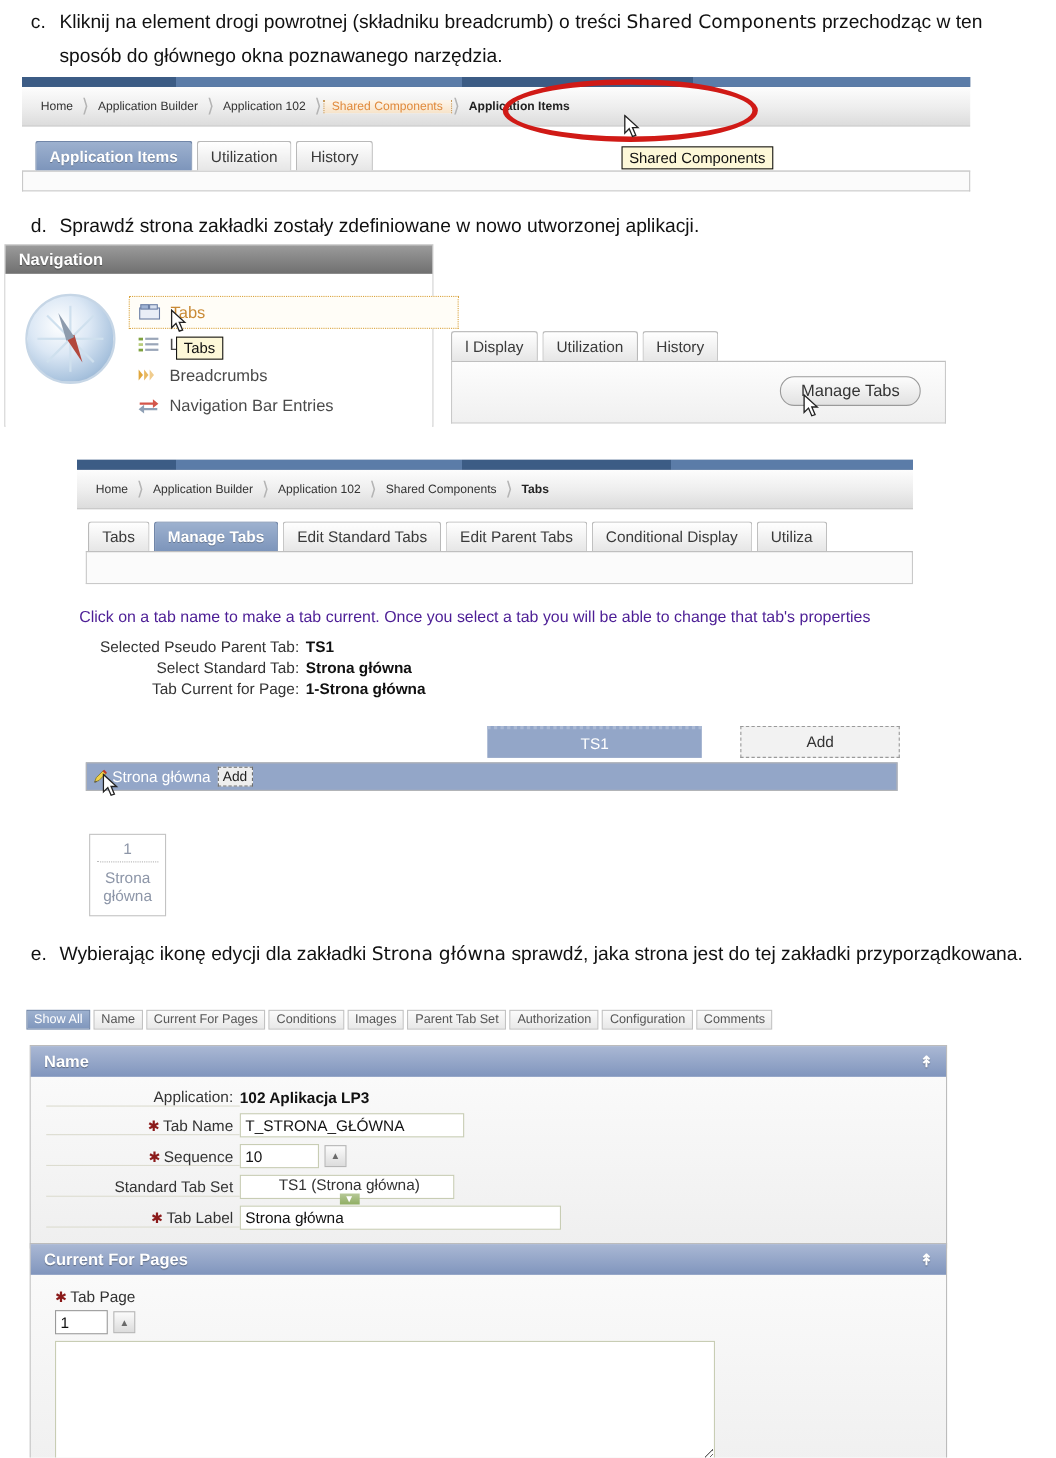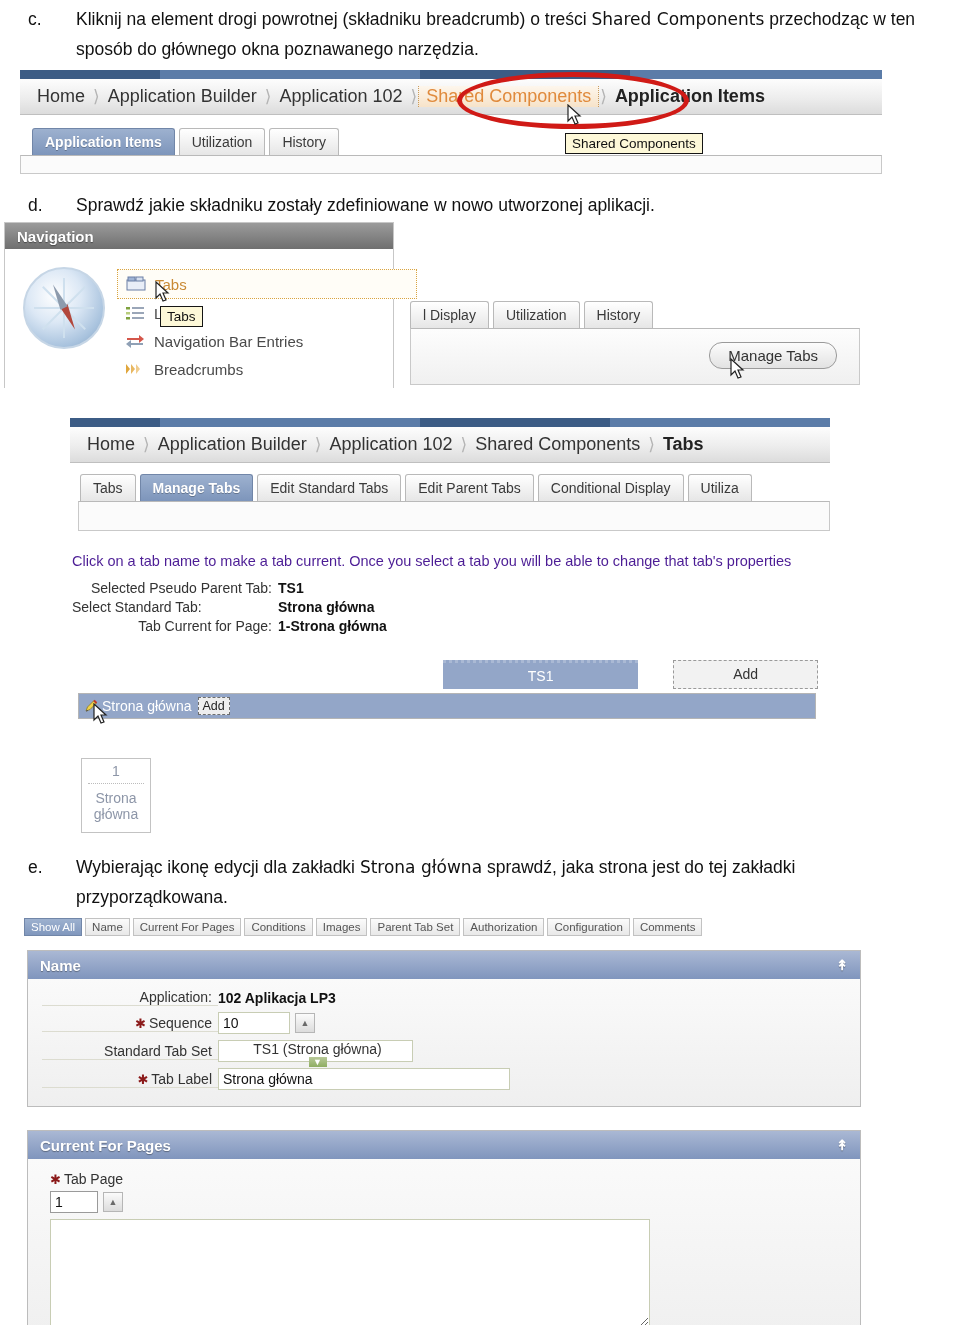--- a/index.html
+++ b/index.html
@@ -5,34 +5,34 @@
   html,body{margin:0;padding:0;}
   body{
     width:960px;height:1325px;background:#ffffff;overflow:hidden;
     font-family:"Liberation Sans",sans-serif;color:#1a1a1a;position:relative;
   }
   .page{position:relative;width:960px;height:1325px;}
 
   
   .instr{position:absolute;font-size:17.5px;line-height:30px;color:#111;}
   .instr .marker{position:absolute;left:0;top:0;width:34px;text-align:left;}
-  .instr .body{display:block;margin-left:48px;}
+  .instr .body{display:block;margin-left:26px;}
   .instr .emph{font-family:"DejaVu Sans",sans-serif;font-size:17px;}
 
   
   .shot{position:absolute;background:#fff;}
   .bluebar{height:9px;background:linear-gradient(to bottom,#4b6a93,#2e4a73);}
   .bluebar .seg{height:9px;float:left;}
 
   .crumbbar{
     height:36px;background:linear-gradient(to bottom,#fdfdfd 0%,#ededed 55%,#dcdcdc 100%);
     border-bottom:1px solid #bfbfbf;display:flex;align-items:center;padding-left:10px;
     box-sizing:border-box;
   }
-  .crumb{font-size:18px;color:#333;padding:0 7px;white-space:nowrap;}
+  .crumb{font-size:11px;color:#333;padding:0 7px;white-space:nowrap;}
   .crumb.cur{font-weight:bold;color:#222;}
   .crumb.hot{color:#e08a3c;border-left:1px dotted #c79b5e;border-right:1px dotted #c79b5e;
              background:linear-gradient(to bottom,#fdf6ec,#f7e3c9);}
   .sep{color:#b4b4b4;font-size:17px;padding:0 1px;}
 
   
   .tabstrip{display:flex;align-items:flex-end;height:30px;padding-left:12px;}
   .tab{
     font-size:14px;color:#3a3a3a;border:1px solid #b9b9b9;border-bottom:none;
     background:linear-gradient(to bottom,#ffffff,#e6e6e6);
@@ -164,21 +164,21 @@
   <div class="ellipse" style="left:457px;top:72px;width:222px;height:47px;"></div>
 
   <svg class="cursor" style="left:567px;top:104px;" viewBox="0 0 16 22">
     <polygon points="1,1 1,17 5,13 8,20 11,19 8,12 13,12" fill="#ffffff" stroke="#222" stroke-width="1.2"></polygon>
   </svg>
 
   <div class="tip" style="left:565px;top:133px;">Shared Components</div>
 
   <div class="instr" style="left:28px;top:190px;width:910px;">
     <span class="marker">d.</span>
-    <span class="body">Sprawdź jakie składniku zostały zdefiniowane w nowo utworzonej aplikacji.</span>
+    <span class="body">Sprawdź strona zakładki zostały zdefiniowane w nowo utworzonej aplikacji.</span>
   </div>
 
   <div class="navregion" style="position:absolute;left:4px;top:222px;width:388px;height:164px;">
     <div class="navhead">Navigation</div>
     <div class="navbody">
       <div class="compass">
         <div class="ray" style="transform:rotate(0deg);"></div>
         <div class="ray" style="transform:rotate(45deg);"></div>
         <div class="ray" style="transform:rotate(90deg);"></div>
         <div class="ray" style="transform:rotate(135deg);"></div>
@@ -212,38 +212,38 @@
                 <rect x="7" y="7" width="12" height="2" fill="#9aa6b8"></rect>
                 <rect x="7" y="12" width="12" height="2" fill="#9aa6b8"></rect>
               </svg>
           </span>
           <span>Lists</span>
         </div>
 
         <div class="navitem">
           <span class="navicon">
             <svg width="20" height="16" viewBox="0 0 20 16">
-                <path d="M2 5 H14 L14 2 L19 6 L14 10 L14 7 H2 Z" fill="#d4564a"></path>
-                <path d="M18 12 H6 L6 15 L1 11 L6 7 L6 10 H18 Z" fill="#8fa0b5"></path>
-              </svg>
-          </span>
-          <span>Navigation Bar Entries</span>
-        </div>
-
-        <div class="navitem">
-          <span class="navicon">
-            <svg width="20" height="16" viewBox="0 0 20 16">
                 <polygon points="1,3 5,8 1,13" fill="#e0a63c"></polygon>
                 <polygon points="6,3 10,8 6,13" fill="#e8b862"></polygon>
                 <polygon points="11,3 15,8 11,13" fill="#f0cc8d"></polygon>
               </svg>
           </span>
           <span>Breadcrumbs</span>
         </div>
 
+        <div class="navitem">
+          <span class="navicon">
+            <svg width="20" height="16" viewBox="0 0 20 16">
+                <path d="M2 5 H14 L14 2 L19 6 L14 10 L14 7 H2 Z" fill="#d4564a"></path>
+                <path d="M18 12 H6 L6 15 L1 11 L6 7 L6 10 H18 Z" fill="#8fa0b5"></path>
+              </svg>
+          </span>
+          <span>Navigation Bar Entries</span>
+        </div>
+
       </div>
     </div>
   </div>
 
   <svg class="cursor" style="left:155px;top:281px;" viewBox="0 0 16 22">
     <polygon points="1,1 1,17 5,13 8,20 11,19 8,12 13,12" fill="#ffffff" stroke="#222" stroke-width="1.2"></polygon>
   </svg>
   <div class="tip" style="left:160px;top:306px;">Tabs</div>
 
   <div class="shot" style="left:410px;top:300px;width:450px;height:86px;">
@@ -296,21 +296,21 @@
   </div>
 
   <div style="position:absolute;left:72px;top:553px;font-size:14.5px;color:#4c1d95;white-space:nowrap;">Click on a tab name to make a tab current. Once you select a tab you will be able to change that tab's properties</div>
 
   <div style="position:absolute;left:72px;top:580px;font-size:14.5px;color:#222;">
     <div class="frow" style="margin-bottom:3px;">
       <span style="width:200px;text-align:right;padding-right:6px;">Selected Pseudo Parent Tab:</span>
       <span class="fval">TS1</span>
     </div>
     <div class="frow" style="margin-bottom:3px;">
-      <span style="width:200px;text-align:left;padding-right:6px;">Select Standard Tab:</span>
+      <span style="width:200px;text-align:right;padding-right:6px;">Select Standard Tab:</span>
       <span class="fval">Strona główna</span>
     </div>
     <div class="frow">
       <span style="width:200px;text-align:right;padding-right:6px;">Tab Current for Page:</span>
       <span class="fval">1-Strona główna</span>
     </div>
   </div>
 
   <div style="position:absolute;left:78px;top:660px;width:740px;">
     <div class="tsbar" style="padding-left:365px;">
@@ -361,20 +361,24 @@
       <span>Name</span>
       <span class="pin">↟</span>
     </div>
     <div class="panelbody">
 
       <div class="frow">
         <span class="flabel ul-lbl" style="width:170px;">Application:</span>
         <span class="fval">102 Aplikacja LP3</span>
       </div>
 
+      <div class="frow">
+        <span class="flabel ul-lbl" style="width:170px;"><span class="req">✱</span><span>Tab Name</span></span>
+        <input class="inp" style="width: 204px;" value="T_STRONA_GŁÓWNA">
+      </div>
 
       <div class="frow">
         <span class="flabel ul-lbl" style="width:170px;"><span class="req">✱</span><span>Sequence</span></span>
         <input class="inp" style="width: 72px;" value="10">
         <span class="spin">▲</span>
       </div>
 
       <div class="frow">
         <span class="flabel ul-lbl" style="width:170px;">Standard Tab Set</span>
         <span class="selbox" style="width:195px;">

